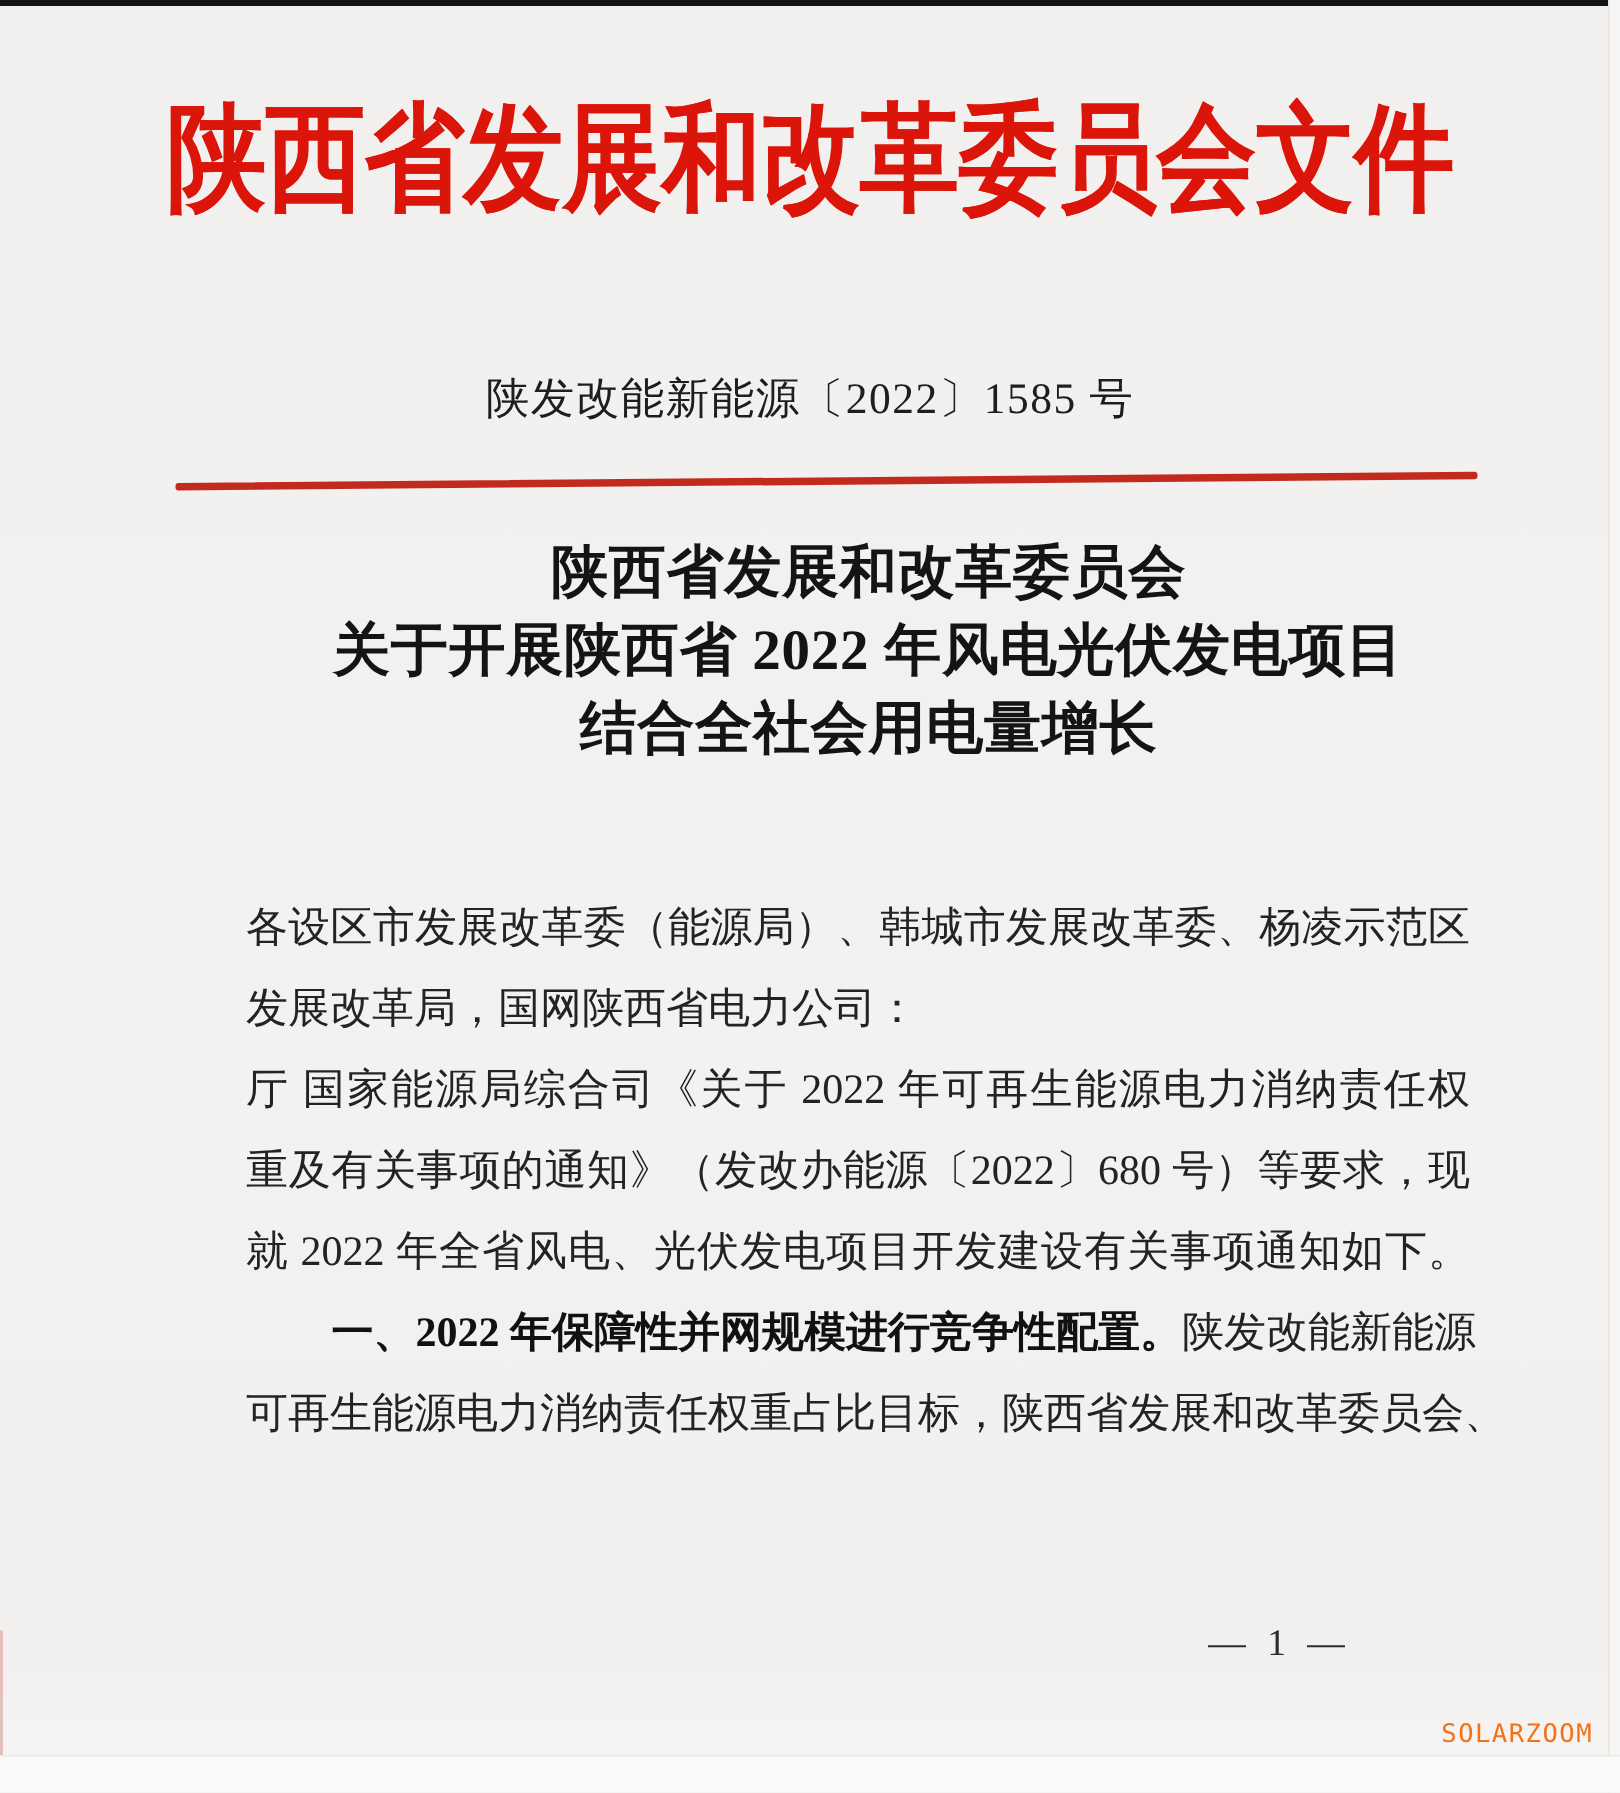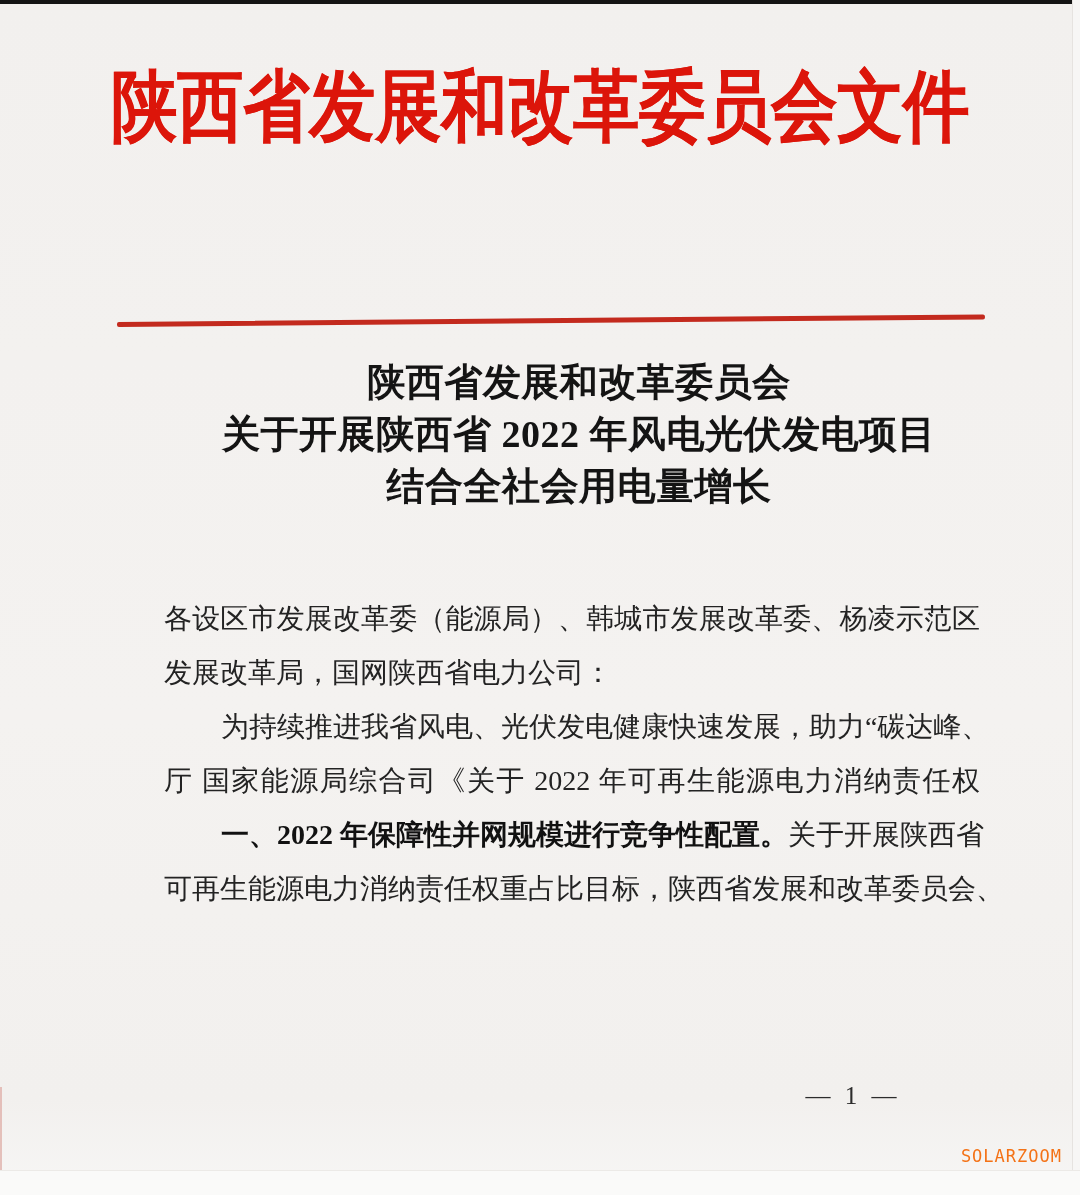--- a/index.html
+++ b/index.html
@@ -142,38 +142,40 @@
 <body>
 
 <div class="page">
 
   <div class="top-bar"></div>
   <div class="right-edge"></div>
   <div class="left-artifact"></div>
 
   <div class="red-header">陕西省发展和改革委员会文件</div>
 
+  <div class="doc-number">陕发改能新能源〔2022〕1585 号</div>
 
   <div class="red-line"></div>
 
   <div class="doc-title">
     <div>陕西省发展和改革委员会</div>
     <div>关于开展陕西省 2022 年风电光伏发电项目</div>
     <div>结合全社会用电量增长</div>
   </div>
 
   <div class="body-text">
     <div class="line">各设区市发展改革委（能源局）、韩城市发展改革委、杨凌示范区</div>
     <div class="line short">发展改革局，国网陕西省电力公司：</div>
 
-    <div class="line indent">为持续推进我省风电、光伏发电健康快速发展，助力“碳达峰、</div>
     <div class="line">厅 国家能源局综合司《关于 2022 年可再生能源电力消纳责任权</div>
+    <div class="line">重及有关事项的通知》（发改办能源〔2022〕680 号）等要求，现</div>
+    <div class="line">就 2022 年全省风电、光伏发电项目开发建设有关事项通知如下。</div>
 
     <div class="line indent">
-      <span class="bold">一、2022 年保障性并网规模进行竞争性配置。</span><span>关于开展陕西省</span>
+      <span class="bold">一、2022 年保障性并网规模进行竞争性配置。</span><span>陕发改能新能源</span>
     </div>
     <div class="line">可再生能源电力消纳责任权重占比目标，陕西省发展和改革委员会、</div>
   </div>
 
   <div class="page-number">— 1 —</div>
 
   <div class="watermark">SOLARZOOM</div>
 
   <div class="bottom-edge"></div>
 

